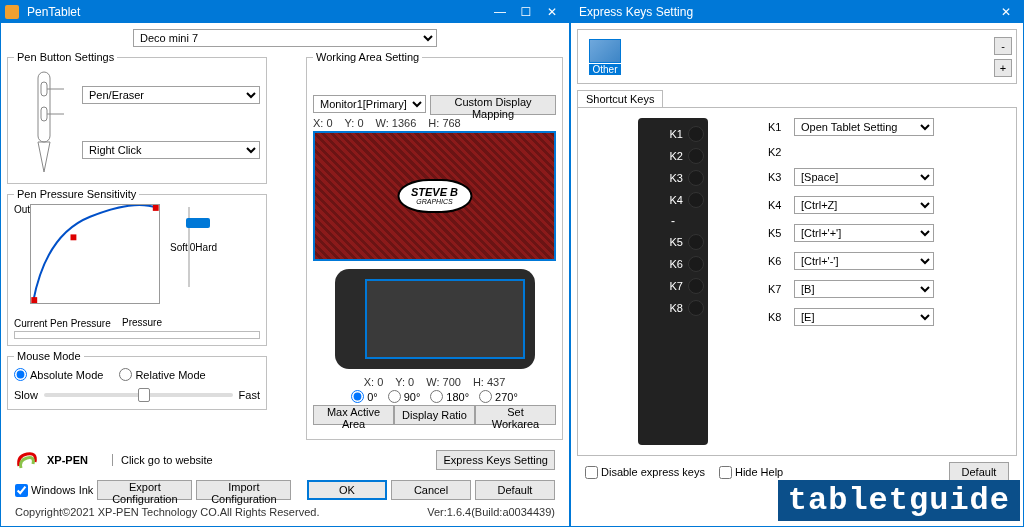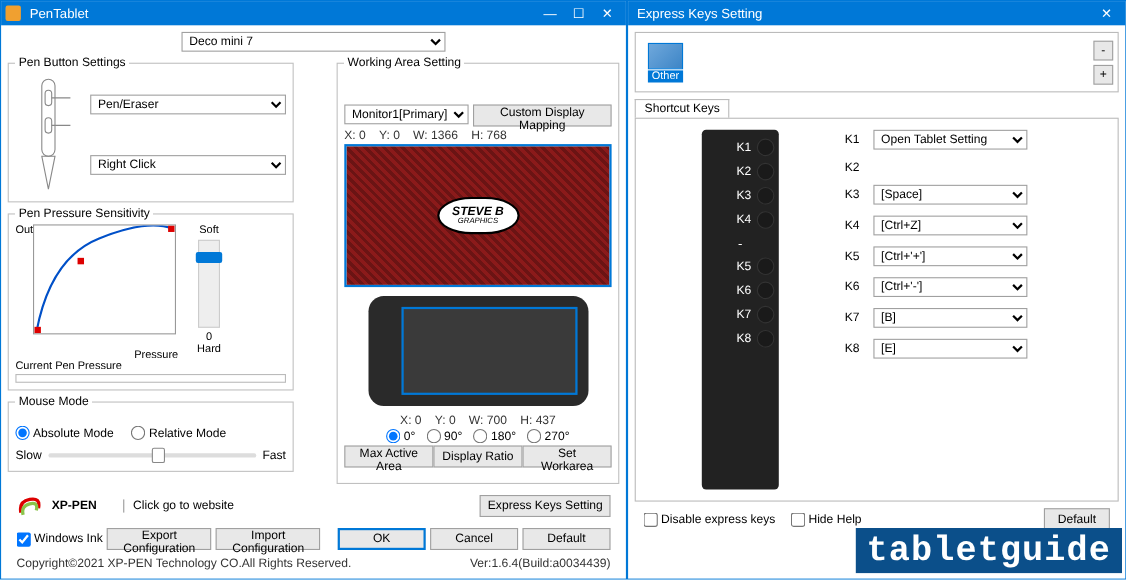--- a/index.html
+++ b/index.html
@@ -8,39 +8,39 @@
 .titlebar { background: #0078d7; color: #fff; height: 22px; display: flex; align-items: center; padding: 0 4px; }
 .titlebar .title { flex: 1; font-size: 12px; padding-left: 4px; }
 .titlebar .winbtn { width: 26px; height: 20px; display: flex; align-items: center; justify-content: center; font-size: 12px; cursor: default; }
 .app-icon { width: 14px; height: 14px; background: #f0a030; border-radius: 2px; margin-right: 4px; }
 .window-body { flex: 1; padding: 6px; display: flex; flex-direction: column; }
 select, input[type=text] { font-size: 11px; height: 18px; border: 1px solid #a0a0a0; background: #fff; padding: 0 2px; }
 button { font-size: 11px; height: 20px; border: 1px solid #a0a0a0; background: #e8e8e8; cursor: default; padding: 0 6px; }
 fieldset { border: 1px solid #c0c0c0; padding: 4px 6px 6px 6px; margin-bottom: 4px; }
 legend { font-size: 11px; padding: 0 3px; }
 .top-select-row { display:flex; justify-content:center; margin-bottom:4px; }
-.top-select-row select { width: 240px; }
+.top-select-row select { width: 304px; }
 .main-cols { display:flex; gap:6px; flex:1; }
 .col-left { width: 260px; display:flex; flex-direction:column; }
 .col-right { flex:1; display:flex; flex-direction:column;padding-left:33px; }
 .pen-graphic { display:flex; align-items: stretch; gap:8px; }
 .pen-svg { width:60px; height:110px; flex-shrink:0; }
 .pen-selects { display:flex; flex-direction:column; justify-content:space-around; flex:1; }
 .pen-selects select { width:100%; }
 .pressure-row { display:flex; gap:6px; align-items:flex-start; }
 .curve-area { position:relative; width:150px; height:110px; }
 .curve { width:130px; height:100px; border:1px solid #999; background:#fff; margin-left:16px; position:relative; }
 .output-lbl { position:absolute; left:0; top:0; font-size:10px; }
 .pressure-lbl { position:absolute; right:2px; bottom:-14px; font-size:10px; }
-.softhard { display:flex; flex-direction:column; align-items:center; width:40px; }
+.softhard { display:flex; flex-direction:row; align-items:center; width:40px; }
 .softhard .lbl { font-size:10px; }
 .v-slider { height:80px; width:20px; background:#eee; border:1px solid #ccc; margin:3px 0; position:relative; }
 .v-slider .thumb { position:absolute; left:-3px; top:10px; width:24px; height:10px; background:#0078d7; border-radius:2px; }
 .cpp { margin-top:4px; font-size:10px; }
-.mouse-row { display:flex; gap:16px; margin:12px 0 6px 0; }
+.mouse-row { display:flex; gap:16px; margin:2px 0 6px 0; }
 .radio-lbl { display:flex; align-items:center; gap:3px; font-size:11px; }
 .h-slider-row { display:flex; align-items:center; gap:6px; }
 .h-slider { flex:1; height:4px; background:#ddd; position:relative; border-radius:2px; margin:6px 0; }
 .h-slider .thumb { position:absolute; left:50%; top:-5px; width:12px; height:14px; background:#fff; border:1px solid #888; border-radius:2px; }
 .wa-top { display:flex; gap:4px; margin-bottom:2px;margin-top:28px; }
 .wa-top select { flex:1; }
 .coords { display:flex; gap:12px; font-size:11px; color:#333; margin-bottom:2px; }
 .monitor-preview { height:130px; border:2px solid #0078d7; background:repeating-linear-gradient(45deg,#8b1a1a,#8b1a1a 3px,#6b1414 3px,#6b1414 6px); position:relative; }
 .bubble { position:absolute; left:50%; top:50%; transform:translate(-50%,-50%); background:#fff; border:2px solid #000; border-radius:50%/60%; padding:6px 12px; font-weight:bold; font-style:italic; font-family:"Comic Sans MS",cursive; font-size:13px; line-height:1; text-align:center; }
 .tablet-preview-wrap { display:flex; justify-content:center; align-items:center; height:115px; position:relative; }

